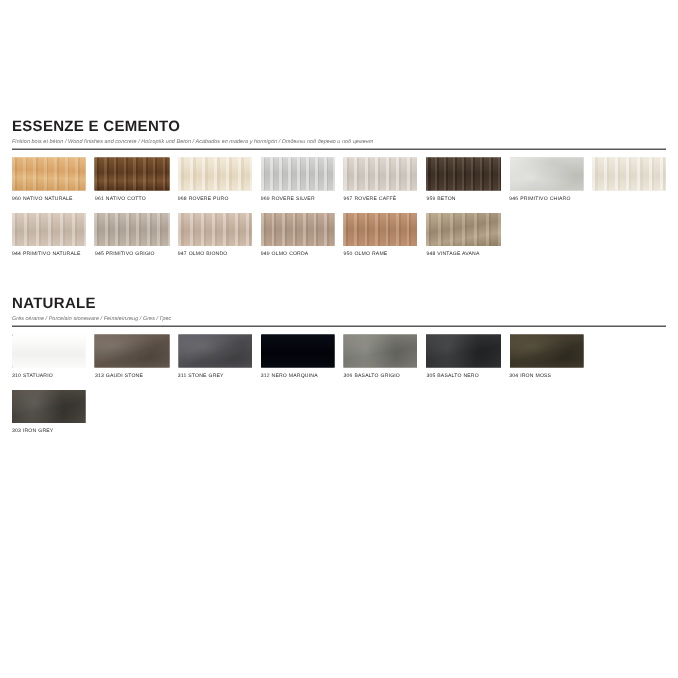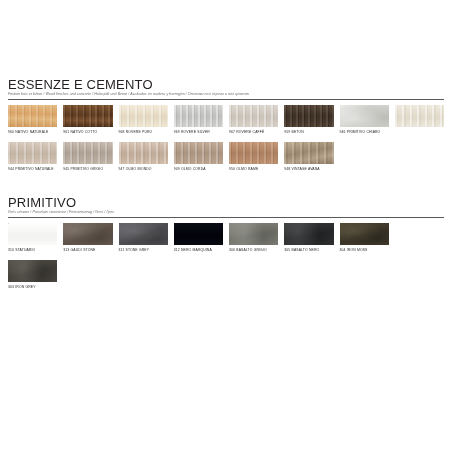--- a/index.html
+++ b/index.html
@@ -20,22 +20,22 @@
     height: 452px;
     background: #ffffff;
     box-sizing: border-box;
     padding: 0 8px;
   }
   .section {
     width: 100%;
   }
   .section-title {
     font-family: "Liberation Sans", sans-serif;
-    font-size: 13px;
-    font-weight: normal;
+    font-size: 10px;
+    font-weight: bold;
     letter-spacing: 0.2px;
     color: #231f20;
     line-height: 13px;
     margin: 0;
     padding: 0;
   }
   .section-sub {
     font-family: "Liberation Sans", sans-serif;
     font-size: 3.6px;
     font-style: italic;
@@ -297,21 +297,21 @@
         <div class="caption">948 VINTAGE AVANA</div>
       </div>
       <div class="cell"></div>
       <div class="cell"></div>
     </div>
   </div>
 
   <div class="spacer-mid"></div>
 
   <div class="section">
-    <div class="section-title">PRIMITIVO</div>
+    <div class="section-title">NATURALE</div>
     <div class="section-sub">Grès cérame / Porcelain stoneware / Feinsteinzeug / Gres / Грес</div>
     <hr class="rule">
 
     <div class="grid">
       <div class="cell">
         <span class="swatch t-310"></span>
         <div class="caption">310 STATUARIO</div>
       </div>
       <div class="cell">
         <span class="swatch t-313"></span>

